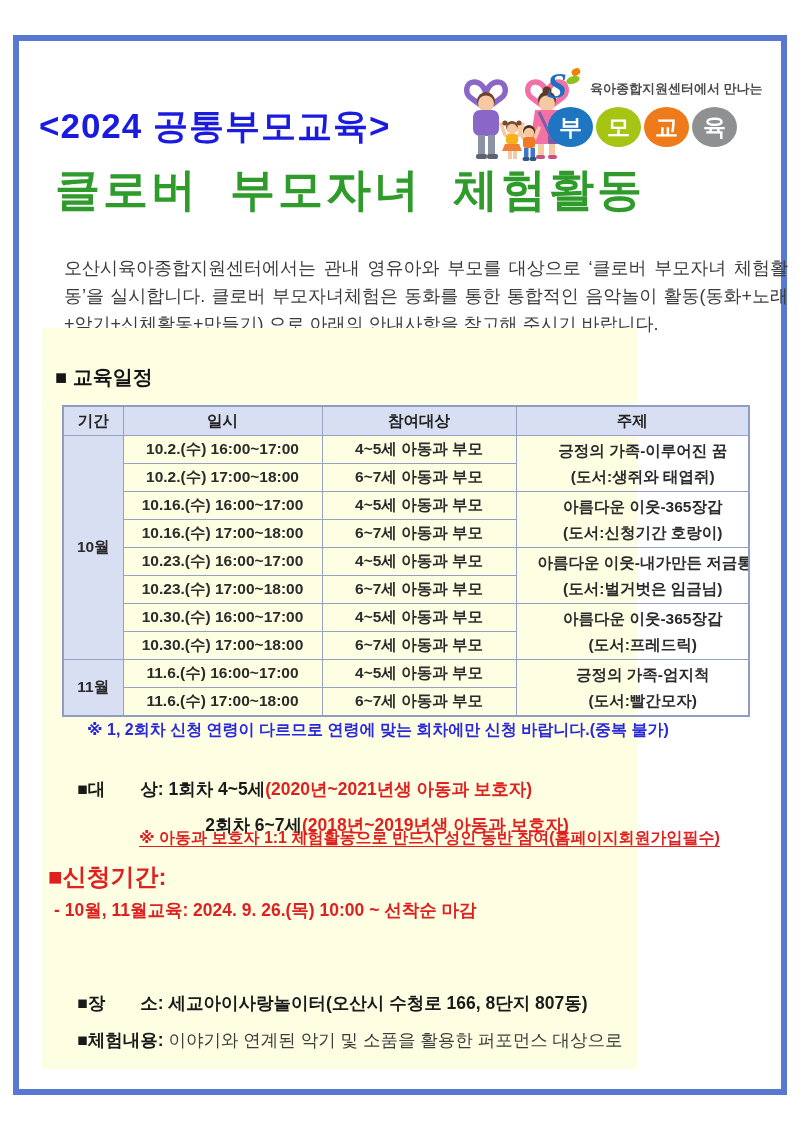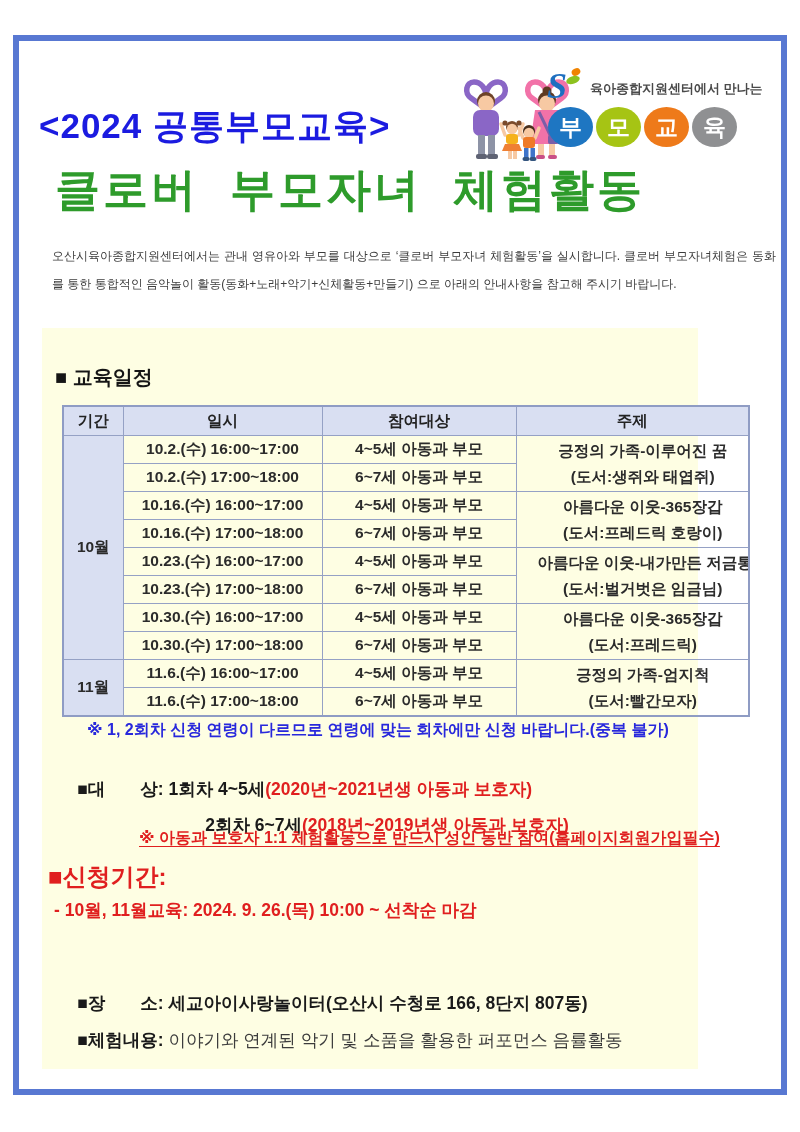--- a/index.html
+++ b/index.html
@@ -34,26 +34,26 @@
     color:#ffffff;font-size:23px;font-weight:700;
   }
   
   .main-title{
     position:absolute;left:36px;top:119px;
     font-size:45px;font-weight:700;color:#2E9B2B;letter-spacing:3px;
     white-space:pre;
   }
   .intro{
     position:absolute;left:29px;top:197px;width:724px;
-    font-size:12px;line-height:28px;color:#3C3C3C;
-    text-align:justify;word-break:break-all;margin:4px;
+    font-size:18px;line-height:28px;color:#3C3C3C;
+    text-align:justify;word-break:break-all;margin:16px;
   }
   
   .panel{
-    position:absolute;left:23px;top:287px;width:656px;height:741px;
+    position:absolute;left:23px;top:287px;width:595px;height:741px;
     background:#FEFEE3;
   }
   .section-heading{
     position:absolute;left:13px;top:36px;
     font-size:20px;font-weight:700;color:#151515;white-space:pre;
   }
   
   table.schedule{
     position:absolute;left:20px;top:77px;width:686px;
     border-collapse:collapse;table-layout:fixed;
@@ -193,21 +193,21 @@
         </tr>
         <tr>
           <td>10.2.(수) 17:00~18:00</td>
           <td>6~7세 아동과 부모</td>
         </tr>
         <tr>
           <td>10.16.(수) 16:00~17:00</td>
           <td>4~5세 아동과 부모</td>
           <td class="tcell" rowspan="2">
             <div>아름다운 이웃-365장갑</div>
-              <div>(도서:프레드릭 호랑이)</div>
+              <div>(도서:신청기간 호랑이)</div>
           </td>
         </tr>
         <tr>
           <td>10.16.(수) 17:00~18:00</td>
           <td>6~7세 아동과 부모</td>
         </tr>
         <tr>
           <td>10.23.(수) 16:00~17:00</td>
           <td>4~5세 아동과 부모</td>
           <td class="tcell" rowspan="2">
@@ -258,17 +258,17 @@
 
     <div class="warn">※ 아동과 보호자 1:1 체험활동으로 반드시 성인 동반 참여(홈페이지회원가입필수)</div>
 
     <div class="info-line apply">■신청기간:</div>
     <div class="info-line apply-detail">- 10월, 11월교육: 2024. 9. 26.(목) 10:00 ~ 선착순 마감</div>
 
     <div class="info-line place">
       <span>■장　　소: </span><span>세교아이사랑놀이터(오산시 수청로 166, 8단지 807동)</span>
     </div>
     <div class="info-line exp">
-      <span>■체험내용: </span><span class="normal-weight">이야기와 연계된 악기 및 소품을 활용한 퍼포먼스 음률활동</span>
+      <span>■체험내용: </span><span class="normal-weight">이야기와 연계된 악기 및 소품을 활용한 퍼포먼스 대상으로</span>
     </div>
 
   </div>
 </div>
 
 </body></html>

